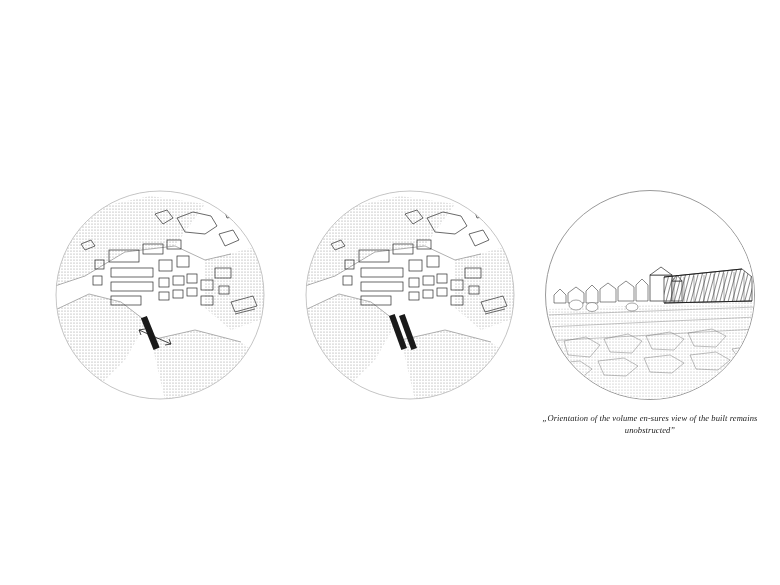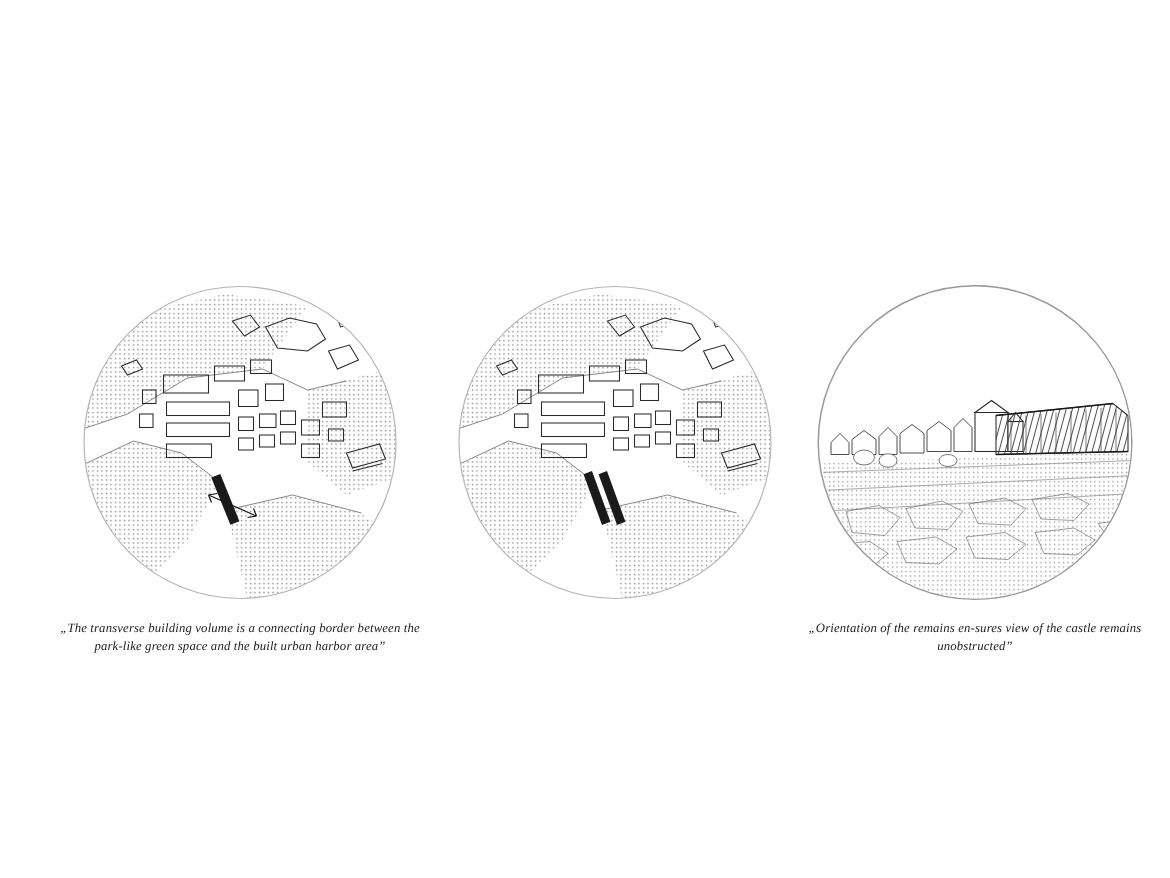--- a/index.html
+++ b/index.html
@@ -129,21 +129,20 @@
             <g stroke="#1a1a1a" stroke-width="0.8" fill="none">
               <path d="M84,140 L116,154"></path>
               <path d="M84,140 L90,139 M84,140 L86,145"></path>
               <path d="M116,154 L110,155 M116,154 L114,149"></path>
             </g>
           </g>
           <circle cx="105" cy="105" r="104" fill="none" stroke="#b5b5b5" stroke-width="0.8"></circle>
         </svg>
       </div>
     </div>
-    <div class="caption">„The transverse building volume is a connecting border between the park-like green space and the built urban harbor area”</div>
   </div>
 
   <div class="panel panel-2">
     <div class="circle-wrap">
       <div class="circle">
         <svg width="210" height="210" viewBox="0 0 210 210">
           <defs>
             <pattern id="dots2" width="3" height="3" patternUnits="userSpaceOnUse">
               <circle cx="1" cy="1" r="0.55" fill="#8c8c8c"></circle>
             </pattern>
@@ -273,16 +272,16 @@
 
             <g stroke="#4a4a4a" stroke-width="0.5" fill="#ffffff">
               <ellipse cx="30" cy="114" rx="7" ry="5"></ellipse>
               <ellipse cx="46" cy="116" rx="6" ry="4.5"></ellipse>
               <ellipse cx="86" cy="116" rx="6" ry="4"></ellipse>
             </g>
           </g>
         </svg>
       </div>
     </div>
-    <div class="caption">„Orientation of the remains en-sures view of the castle remains unobstructed”</div>
+    <div class="caption">„Orientation of the volume en-sures view of the built remains unobstructed”</div>
   </div>
 
 </div>
 
 </body></html>

